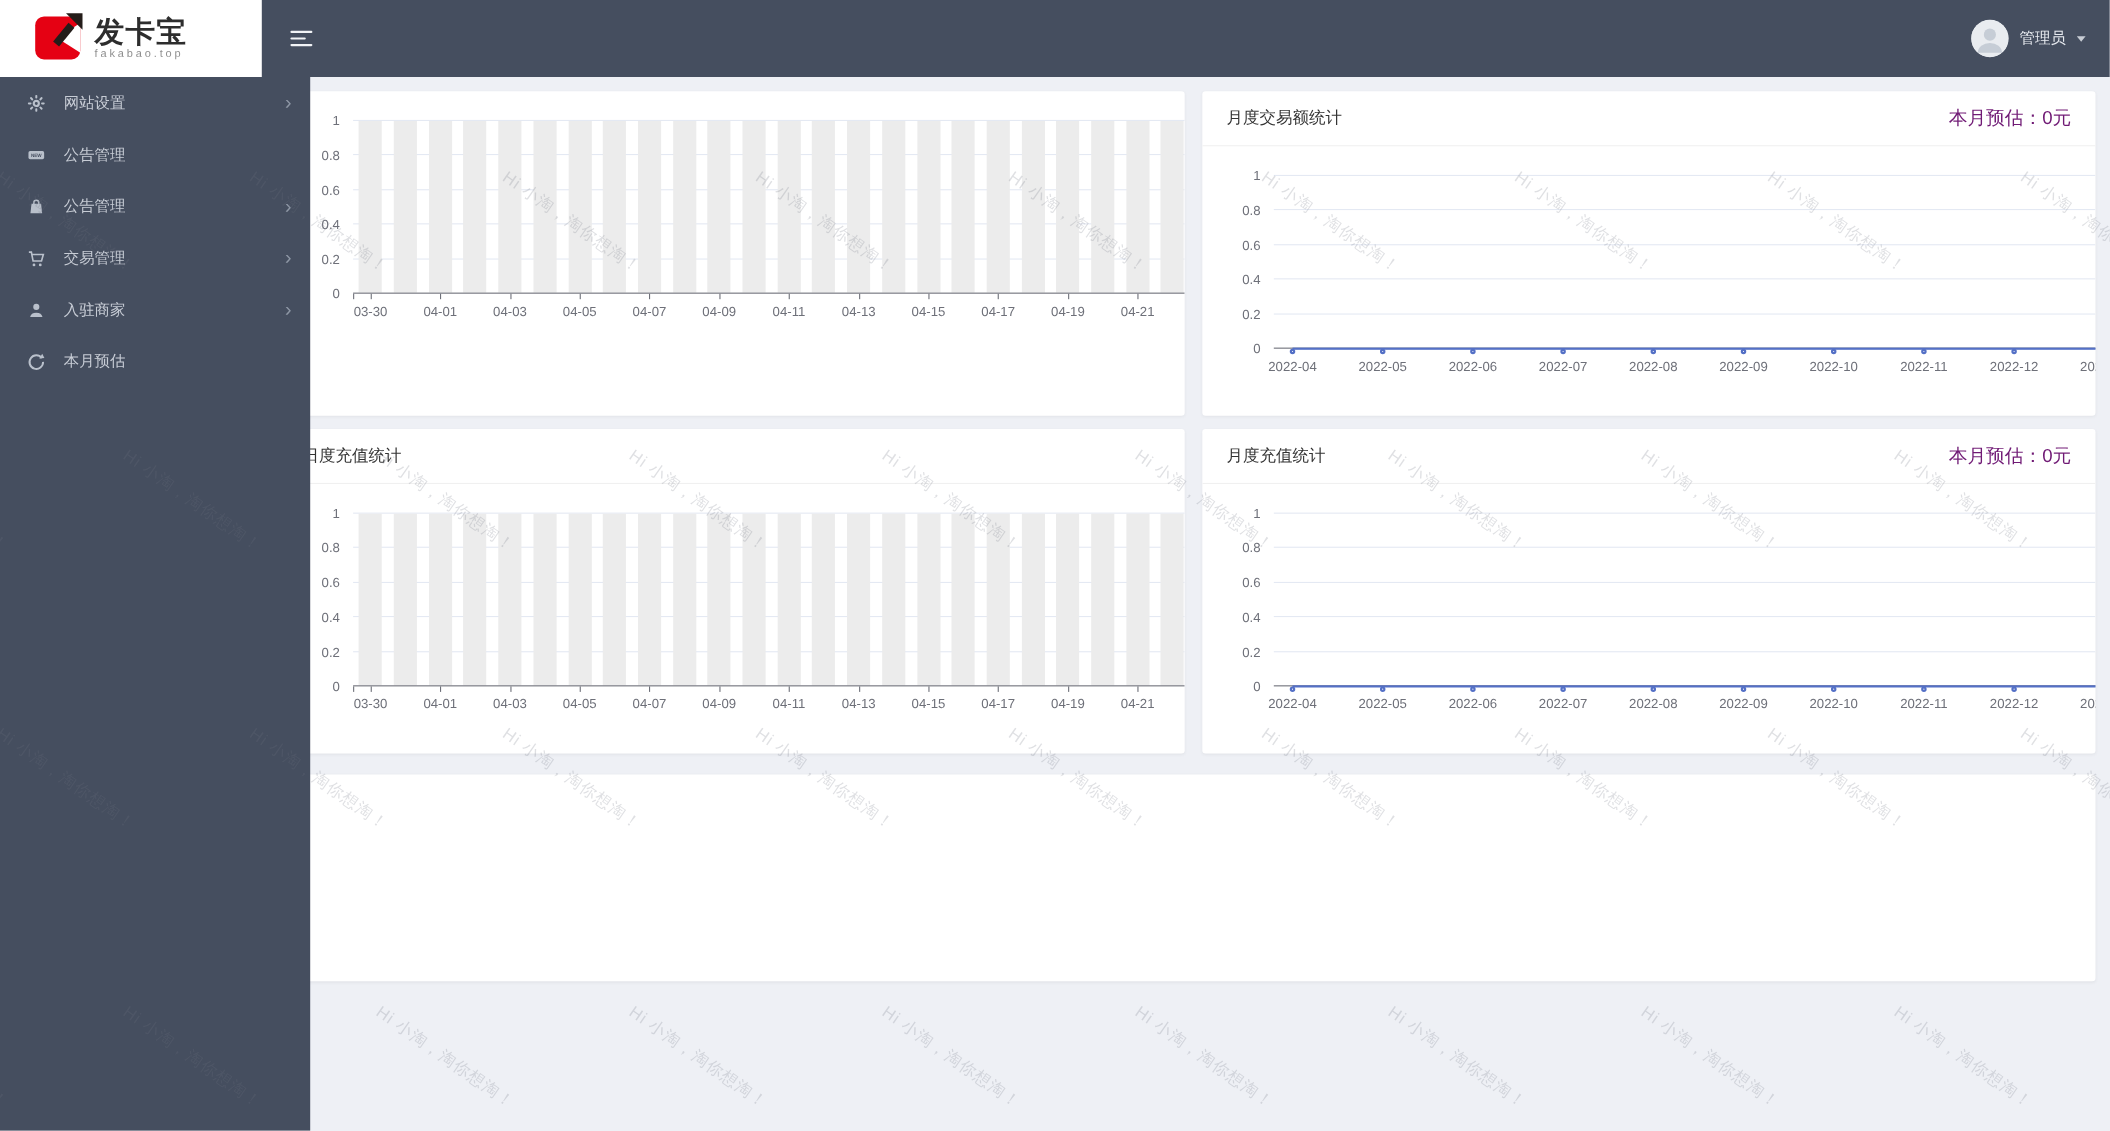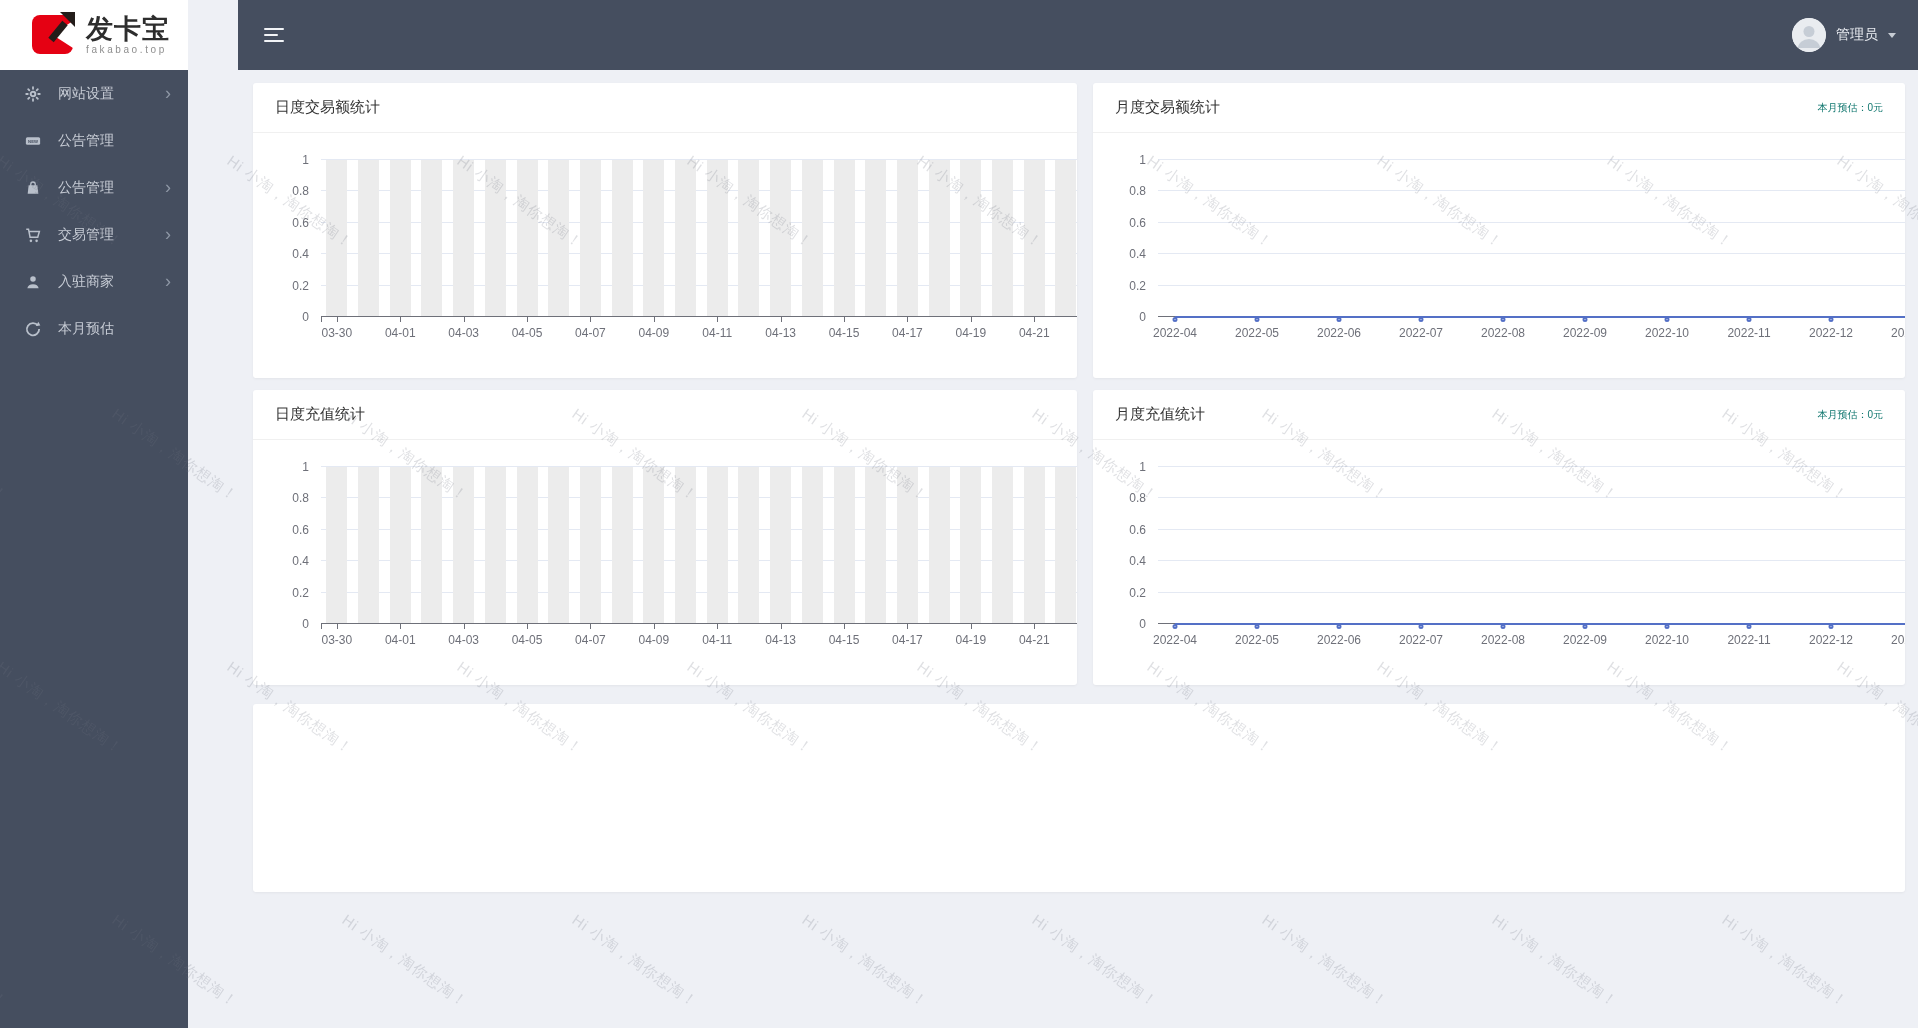--- a/index.html
+++ b/index.html
@@ -10,21 +10,21 @@
   }
 
   
   #watermark-layer { position:absolute; inset:0; z-index:60; pointer-events:none; overflow:hidden; }
   #watermark-layer span {
     position:absolute; white-space:nowrap; transform:rotate(35deg);
     font-size:15px; letter-spacing:1px; color:rgba(110,116,128,0.22);
   }
 
   
-  #sidebar { position:absolute; left:0; top:0; width:188px; height:1028px; background:#454e5f; z-index:5; }
+  #sidebar { position:absolute; left:0; top:0; width:282px; height:1028px; background:#454e5f; z-index:5; }
   #logo-box { height:70px; background:#fff; display:flex; align-items:center; padding-left:31px; gap:9px; cursor:pointer; }
   .logo-text .logo-title { font-size:27px; font-weight:700; color:#2d2d2d; line-height:1.05; letter-spacing:1px; }
   .logo-text .logo-sub { font-size:10px; color:#8f8f8f; letter-spacing:2.6px; margin-top:1px; }
   #side-menu { padding-top:0; }
   .menu-item {
     position:relative; height:47px; display:flex; align-items:center;
     padding-left:23px; cursor:pointer; color:#c7ccd5; font-size:14px;
   }
   .menu-item.active { background:#4e5667; color:#ffffff; }
   .mi-icon { width:20px; height:20px; display:inline-flex; align-items:center; justify-content:center; color:#b9c0cb; }
@@ -51,21 +51,21 @@
   .row { display:flex; gap:16px; }
   .row + .row { margin-top:12px; }
   .panel { background:#fff; border-radius:3px; box-shadow:0 1px 3px rgba(0,0,0,.05); overflow:hidden; position:relative; }
   .panel.col1 { width:824px; height:295px; }
   .panel.col2 { width:812px; height:295px; }
   .panel-head {
     height:50px; display:flex; align-items:center; justify-content:space-between;
     padding:0 22px; border-bottom:1px solid #f0f0f0;
   }
   .panel-title { font-size:15px; color:#333; }
-  .estimate { font-size:10px; color:#0f766e; }
+  .estimate { font-size:17px; color:#701a75; }
 
   
   .chart { position:relative; height:245px; }
   .plot { position:absolute; right:0; top:27px; bottom:61px; }
   .gridline { position:absolute; left:0; right:0; height:1px; background:#e4e9f3; }
   .axisline { position:absolute; left:0; right:0; bottom:0; height:1px; background:#6e7079; }
   .ylab { position:absolute; right:calc(100% + 12px); transform:translateY(50%); font-size:12px; color:#6e7079; white-space:nowrap; }
   .bar { position:absolute; top:0; bottom:1px; width:21px; background:#ececec; }
   .tick { position:absolute; top:100%; width:1px; height:5px; background:#6e7079; }
   .xlab { position:absolute; top:calc(100% + 9px); transform:translateX(-50%); font-size:12px; color:#6e7079; white-space:nowrap; }
@@ -237,23 +237,20 @@
       </svg>
     </span>
     <span class="user-name">管理员</span>
     <span class="caret"></span>
   </div>
 </header>
 
 <main id="main">
   <div class="row">
     <section class="panel chart-panel col1">
-      <div class="panel-head">
-        <span class="panel-title">日度交易额统计</span>
-      </div>
       <div class="chart">
           <div class="plot" style="left: 68px;">
             <div class="ylab" style="bottom: 0%;">0</div>
             <div class="gridline" style="bottom: 20%;"></div>
             <div class="ylab" style="bottom: 20%;">0.2</div>
             <div class="gridline" style="bottom: 40%;"></div>
             <div class="ylab" style="bottom: 40%;">0.4</div>
             <div class="gridline" style="bottom: 60%;"></div>
             <div class="ylab" style="bottom: 60%;">0.6</div>
             <div class="gridline" style="bottom: 80%;"></div>

